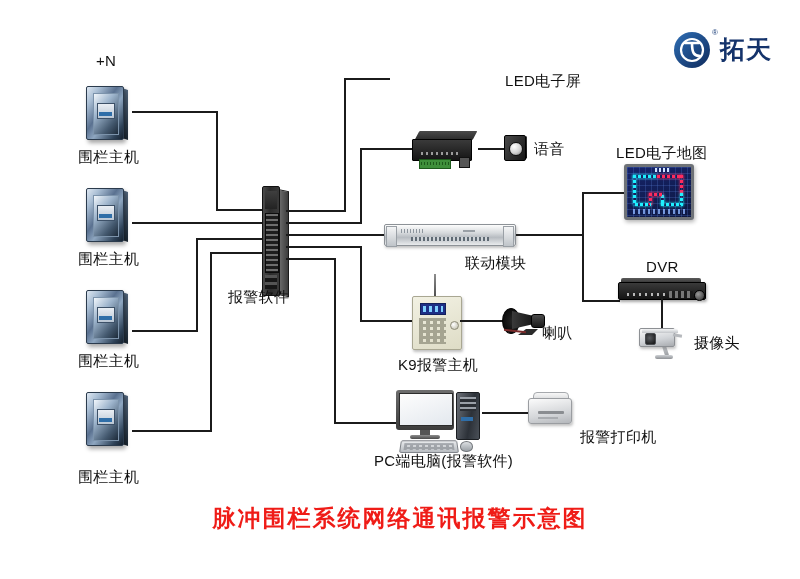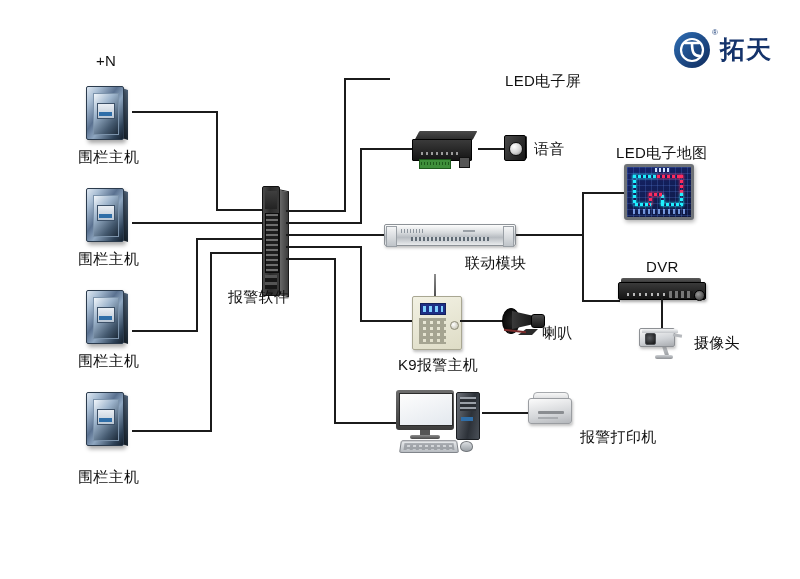--- a/index.html
+++ b/index.html
@@ -448,25 +448,27 @@
     </div>
     <div class="neck"></div>
     <div class="base"></div>
     <div class="tower">
       <div class="bays"></div>
       <div class="led"></div>
     </div>
     <div class="kb"></div>
     <div class="mouse"></div>
   </div>
+  <div class="lbl" style="left:374px;top:452px;">PC端电脑(报警软件)</div>
 
   <div class="wire h" style="left:482px;top:412px;width:48px;"></div>
   <div class="node" id="printer" style="left:528px;top:392px;">
     <div class="lid"></div>
     <div class="body">
       <div class="slot"></div>
       <div class="slot2"></div>
     </div>
   </div>
   <div class="lbl" style="left:580px;top:428px;">报警打印机</div>
 
+  <div id="title">脉冲围栏系统网络通讯报警示意图</div>
 
 </div>
 
 </body></html>

